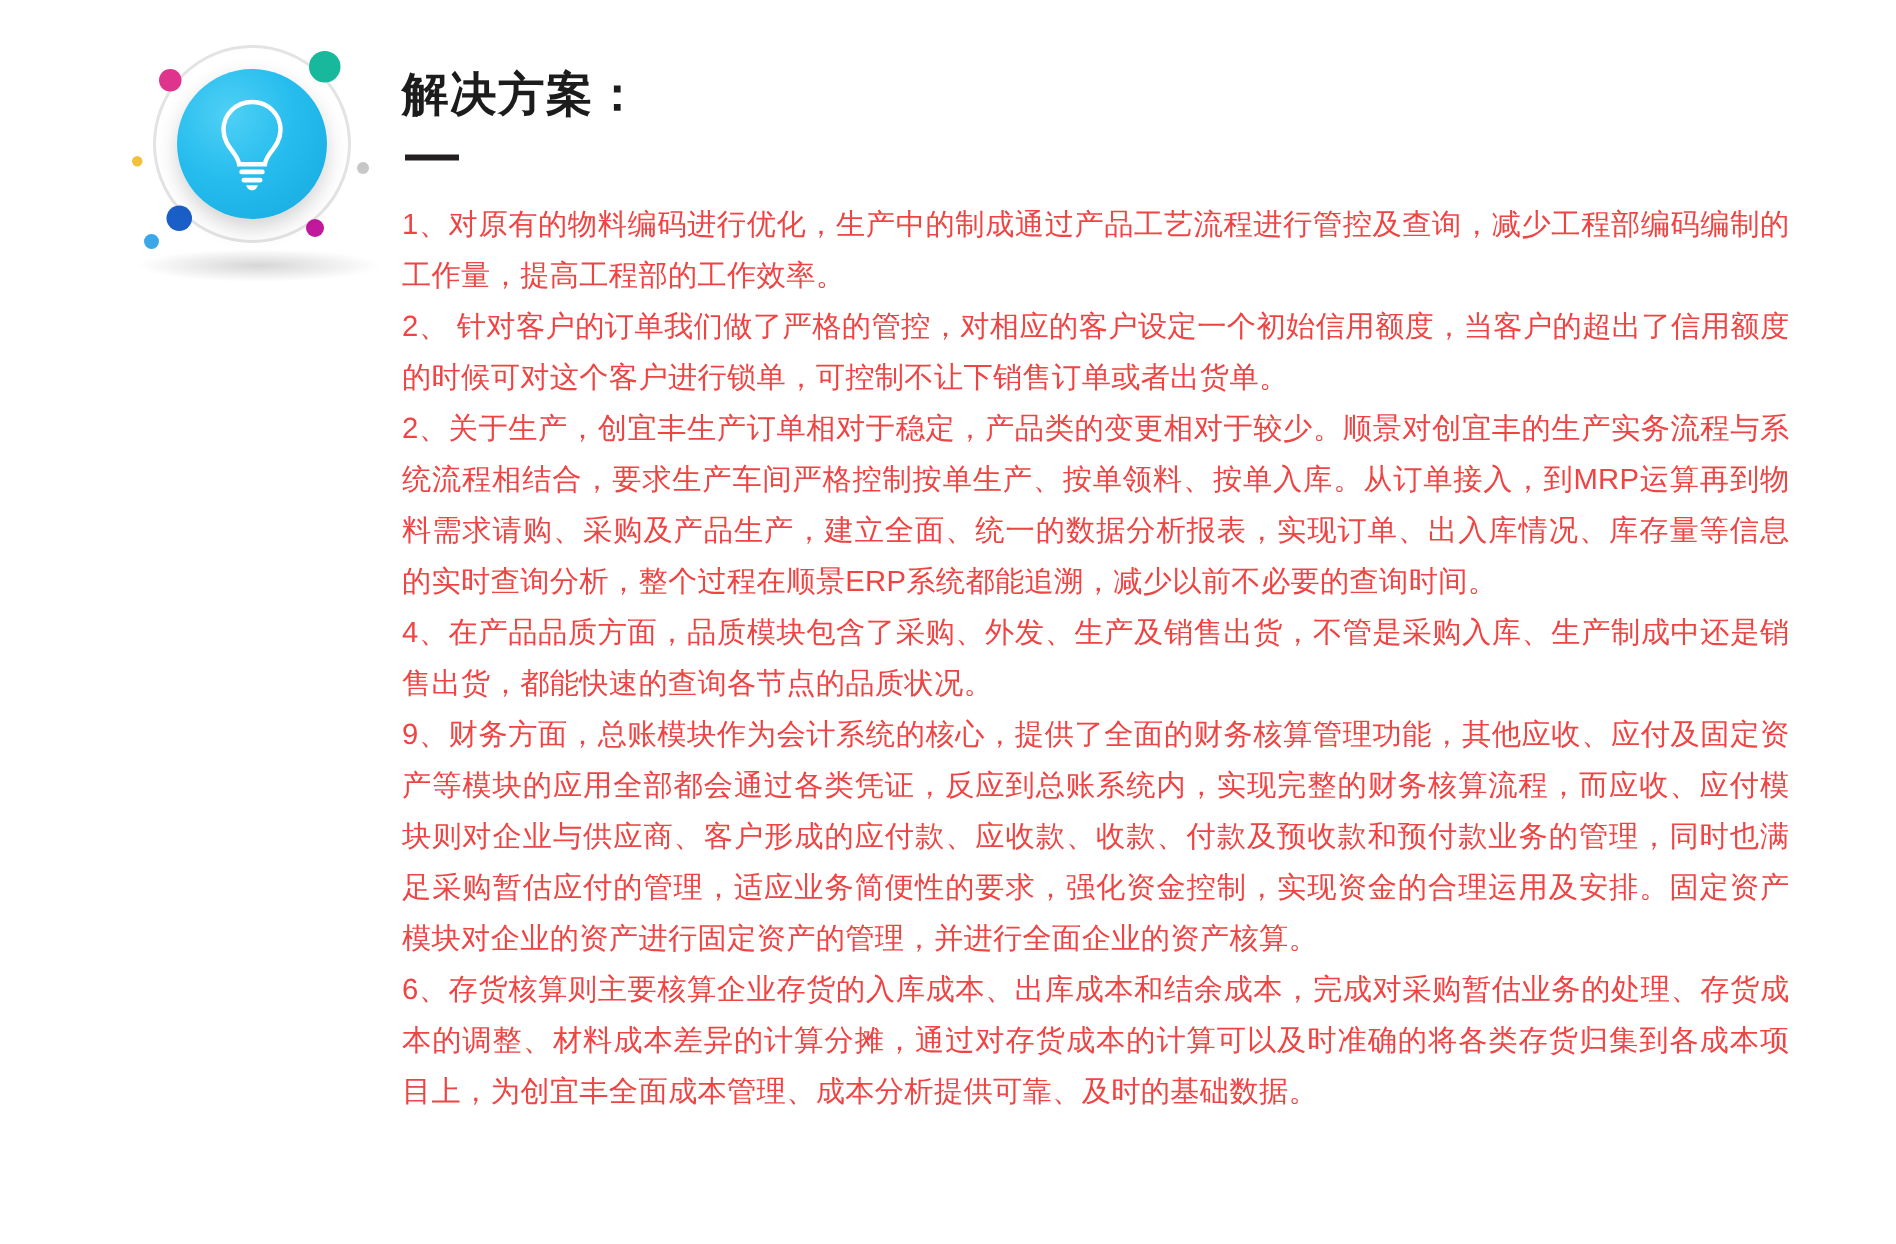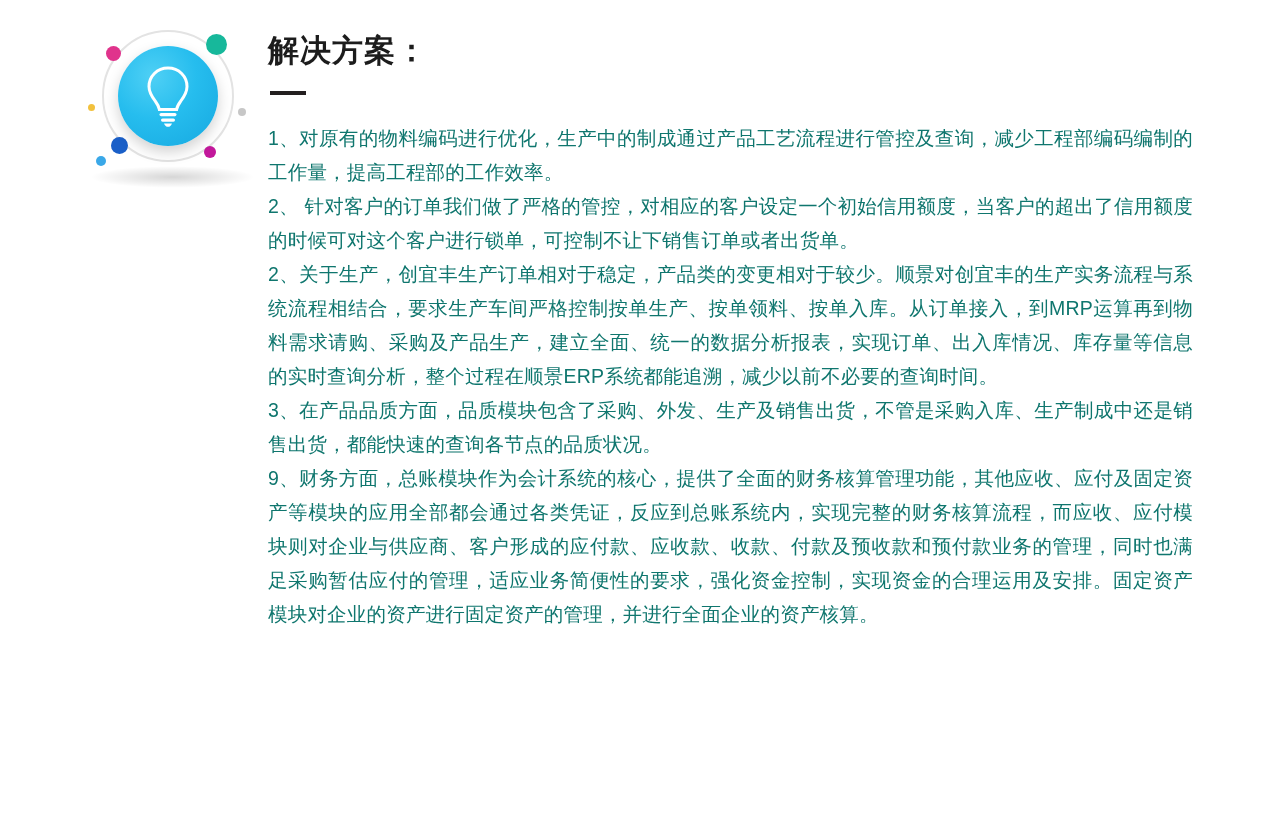--- a/index.html
+++ b/index.html
@@ -74,42 +74,42 @@
     width: 165px;
     height: 22px;
     border-radius: 50%;
     background: radial-gradient(ellipse at center, rgba(0,0,0,0.16) 0%, rgba(0,0,0,0) 70%);
   }
 
   
   .content {
     position: absolute;
     left: 268px;
-    top: 32px;
+    top: 44px;
     width: 925px;
   }
   .title {
     font-size: 31px;
     font-weight: bold;
     letter-spacing: 1px;
     color: #1c1c1c;
     margin: 0;
     line-height: 1.2;
   }
   .rule {
     width: 36px;
     height: 4px;
     background: #231f20;
     margin: 22px 0 26px 2px;
   }
   .body-text p {
     margin: 0;
     font-size: 19.5px;
     line-height: 34px;
-    color: #0f766e;
+    color: #ef4444;
     text-align: justify;
     letter-spacing: 0.2px;
   }
 </style>
 </head>
 <body>
 
 <div class="page">
 
   <div class="badge-wrap">
@@ -132,18 +132,19 @@
     </div>
   </div>
 
   <div class="content">
     <h1 class="title">解决方案：</h1>
     <div class="rule"></div>
     <div class="body-text">
       <p>1、对原有的物料编码进行优化，生产中的制成通过产品工艺流程进行管控及查询，减少工程部编码编制的工作量，提高工程部的工作效率。</p>
       <p>2、 针对客户的订单我们做了严格的管控，对相应的客户设定一个初始信用额度，当客户的超出了信用额度的时候可对这个客户进行锁单，可控制不让下销售订单或者出货单。</p>
       <p>2、关于生产，创宜丰生产订单相对于稳定，产品类的变更相对于较少。顺景对创宜丰的生产实务流程与系统流程相结合，要求生产车间严格控制按单生产、按单领料、按单入库。从订单接入，到MRP运算再到物料需求请购、采购及产品生产，建立全面、统一的数据分析报表，实现订单、出入库情况、库存量等信息的实时查询分析，整个过程在顺景ERP系统都能追溯，减少以前不必要的查询时间。</p>
-      <p>3、在产品品质方面，品质模块包含了采购、外发、生产及销售出货，不管是采购入库、生产制成中还是销售出货，都能快速的查询各节点的品质状况。</p>
+      <p>4、在产品品质方面，品质模块包含了采购、外发、生产及销售出货，不管是采购入库、生产制成中还是销售出货，都能快速的查询各节点的品质状况。</p>
       <p>9、财务方面，总账模块作为会计系统的核心，提供了全面的财务核算管理功能，其他应收、应付及固定资产等模块的应用全部都会通过各类凭证，反应到总账系统内，实现完整的财务核算流程，而应收、应付模块则对企业与供应商、客户形成的应付款、应收款、收款、付款及预收款和预付款业务的管理，同时也满足采购暂估应付的管理，适应业务简便性的要求，强化资金控制，实现资金的合理运用及安排。固定资产模块对企业的资产进行固定资产的管理，并进行全面企业的资产核算。</p>
+      <p>6、存货核算则主要核算企业存货的入库成本、出库成本和结余成本，完成对采购暂估业务的处理、存货成本的调整、材料成本差异的计算分摊，通过对存货成本的计算可以及时准确的将各类存货归集到各成本项目上，为创宜丰全面成本管理、成本分析提供可靠、及时的基础数据。</p>
     </div>
   </div>
 
 </div>
 
 </body></html>

